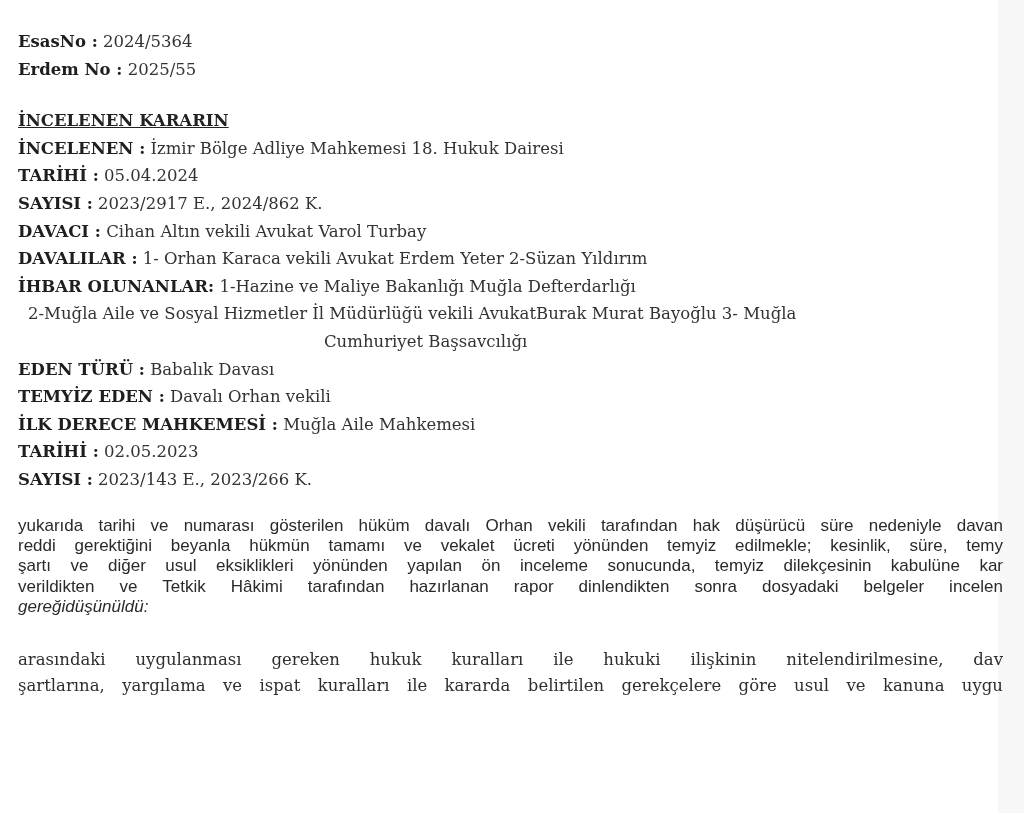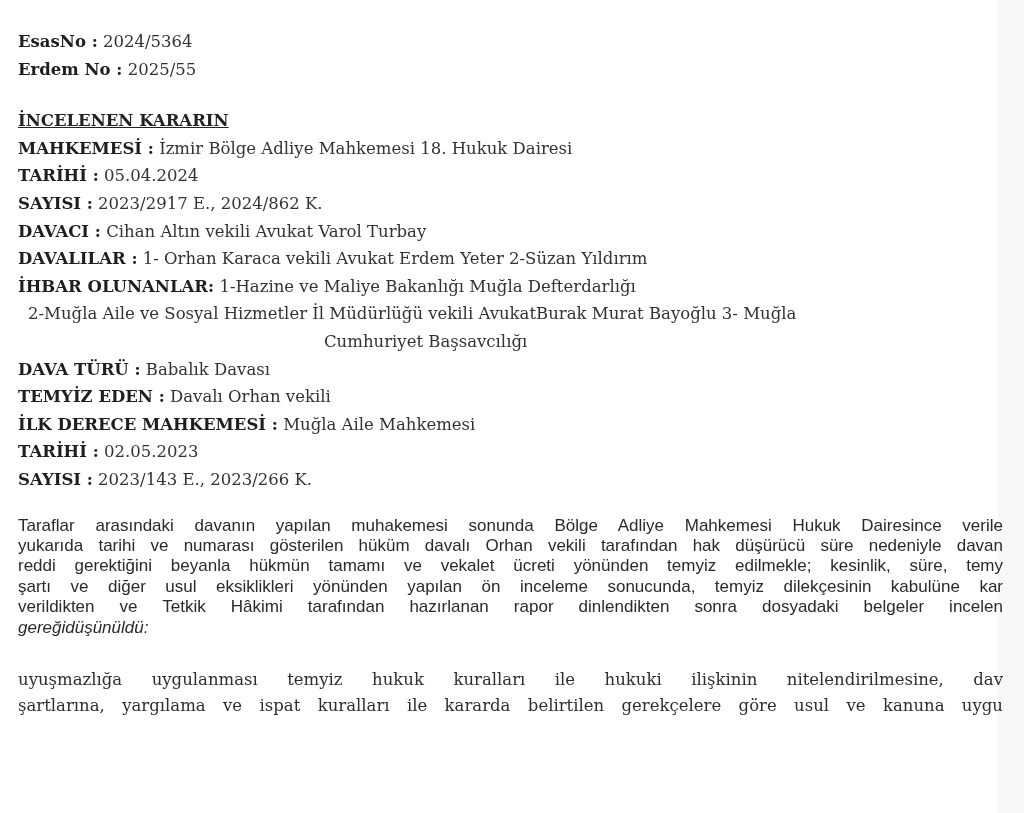--- a/index.html
+++ b/index.html
@@ -77,64 +77,63 @@
       </div>
       <div class="row">
         <span class="lbl">Erdem No  :</span><span class="val"> 2025/55</span>
       </div>
 
       <div class="gap"></div>
 
       <div class="row under">İNCELENEN KARARIN</div>
 
       <div class="row">
-        <span class="lbl">MAHKEMESİ  :</span><span class="val"> İzmir Bölge Adliye Mahkemesi 18. Hukuk Dairesi</span>
+        <span class="lbl">İNCELENEN  :</span><span class="val"> İzmir Bölge Adliye Mahkemesi 18. Hukuk Dairesi</span>
       </div>
       <div class="row">
         <span class="lbl">TARİHİ  :</span><span class="val"> 05.04.2024</span>
       </div>
       <div class="row">
         <span class="lbl">SAYISI  :</span><span class="val"> 2023/2917 E., 2024/862 K.</span>
       </div>
       <div class="row">
         <span class="lbl">DAVACI  :</span><span class="val"> Cihan Altın vekili Avukat Varol Turbay</span>
       </div>
       <div class="row">
         <span class="lbl">DAVALILAR  :</span><span class="val"> 1- Orhan Karaca vekili Avukat Erdem Yeter 2-Süzan Yıldırım</span>
       </div>
       <div class="row">
         <span class="lbl">İHBAR OLUNANLAR:</span><span class="val"> 1-Hazine ve Maliye Bakanlığı Muğla Defterdarlığı</span>
       </div>
       <div class="row val indent1">2-Muğla Aile ve Sosyal Hizmetler İl Müdürlüğü vekili AvukatBurak Murat Bayoğlu 3- Muğla</div>
       <div class="row val center-line">Cumhuriyet Başsavcılığı</div>
 
       <div class="row">
-        <span class="lbl">DAVA TÜRÜ  :</span><span class="val"> Babalık Davası</span>
+        <span class="lbl">EDEN TÜRÜ  :</span><span class="val"> Babalık Davası</span>
       </div>
       <div class="row">
         <span class="lbl">TEMYİZ EDEN  :</span><span class="val"> Davalı Orhan vekili</span>
       </div>
       <div class="row">
         <span class="lbl">İLK DERECE MAHKEMESİ  :</span><span class="val"> Muğla Aile Mahkemesi</span>
       </div>
       <div class="row">
         <span class="lbl">TARİHİ  :</span><span class="val"> 02.05.2023</span>
       </div>
       <div class="row">
         <span class="lbl">SAYISI  :</span><span class="val"> 2023/143 E., 2023/266 K.</span>
       </div>
     </div>
 
     <div class="sans-para">
-      <span class="ln">Taraflar arasındaki davanın yapılan muhakemesi sonunda Bölge Adliye Mahkemesi Hukuk Dairesince verile</span>
       <span class="ln">yukarıda tarihi ve numarası gösterilen hüküm davalı Orhan vekili tarafından hak düşürücü süre nedeniyle davan</span>
       <span class="ln">reddi gerektiğini beyanla hükmün tamamı ve vekalet ücreti yönünden temyiz edilmekle; kesinlik, süre, temy</span>
       <span class="ln">şartı ve diğer usul eksiklikleri yönünden yapılan ön inceleme sonucunda, temyiz dilekçesinin kabulüne kar</span>
       <span class="ln">verildikten ve Tetkik Hâkimi tarafından hazırlanan rapor dinlendikten sonra dosyadaki belgeler incelen</span>
       <span class="ln last">gereğidüşünüldü:</span>
     </div>
 
     <div class="serif-para">
-      <span class="ln">uyuşmazlığa uygulanması temyiz hukuk kuralları ile hukuki ilişkinin nitelendirilmesine, dav</span>
+      <span class="ln">arasındaki uygulanması gereken hukuk kuralları ile hukuki ilişkinin nitelendirilmesine, dav</span>
       <span class="ln">şartlarına, yargılama ve ispat kuralları ile kararda belirtilen gerekçelere göre usul ve kanuna uygu</span>
     </div>
   </div>
 </div>
 
 </body></html>

